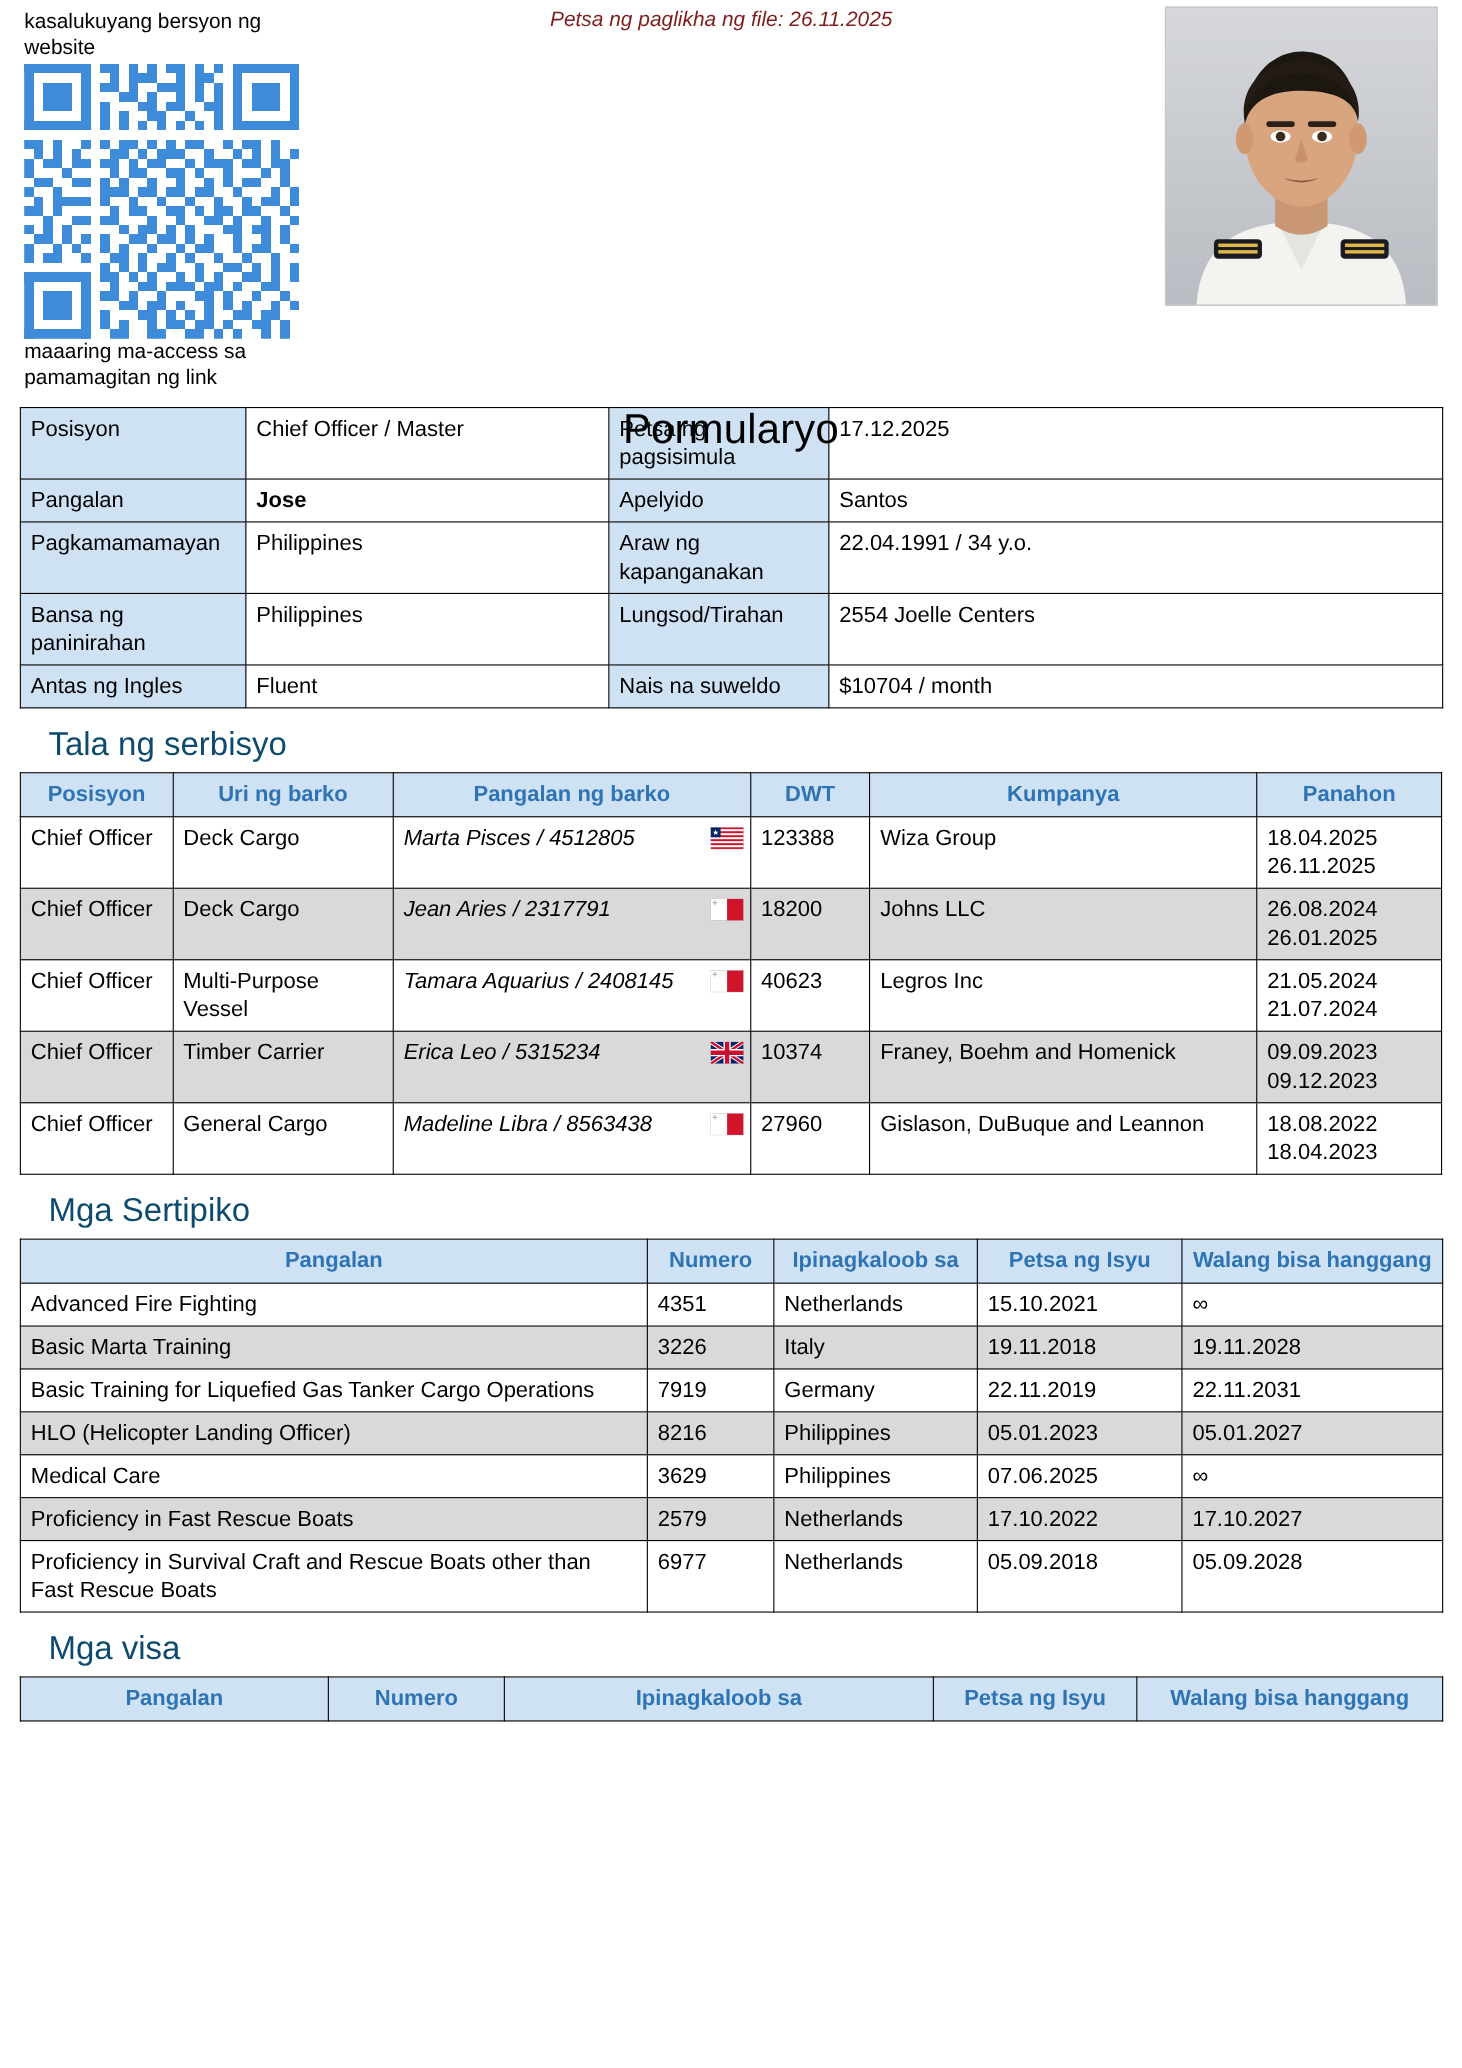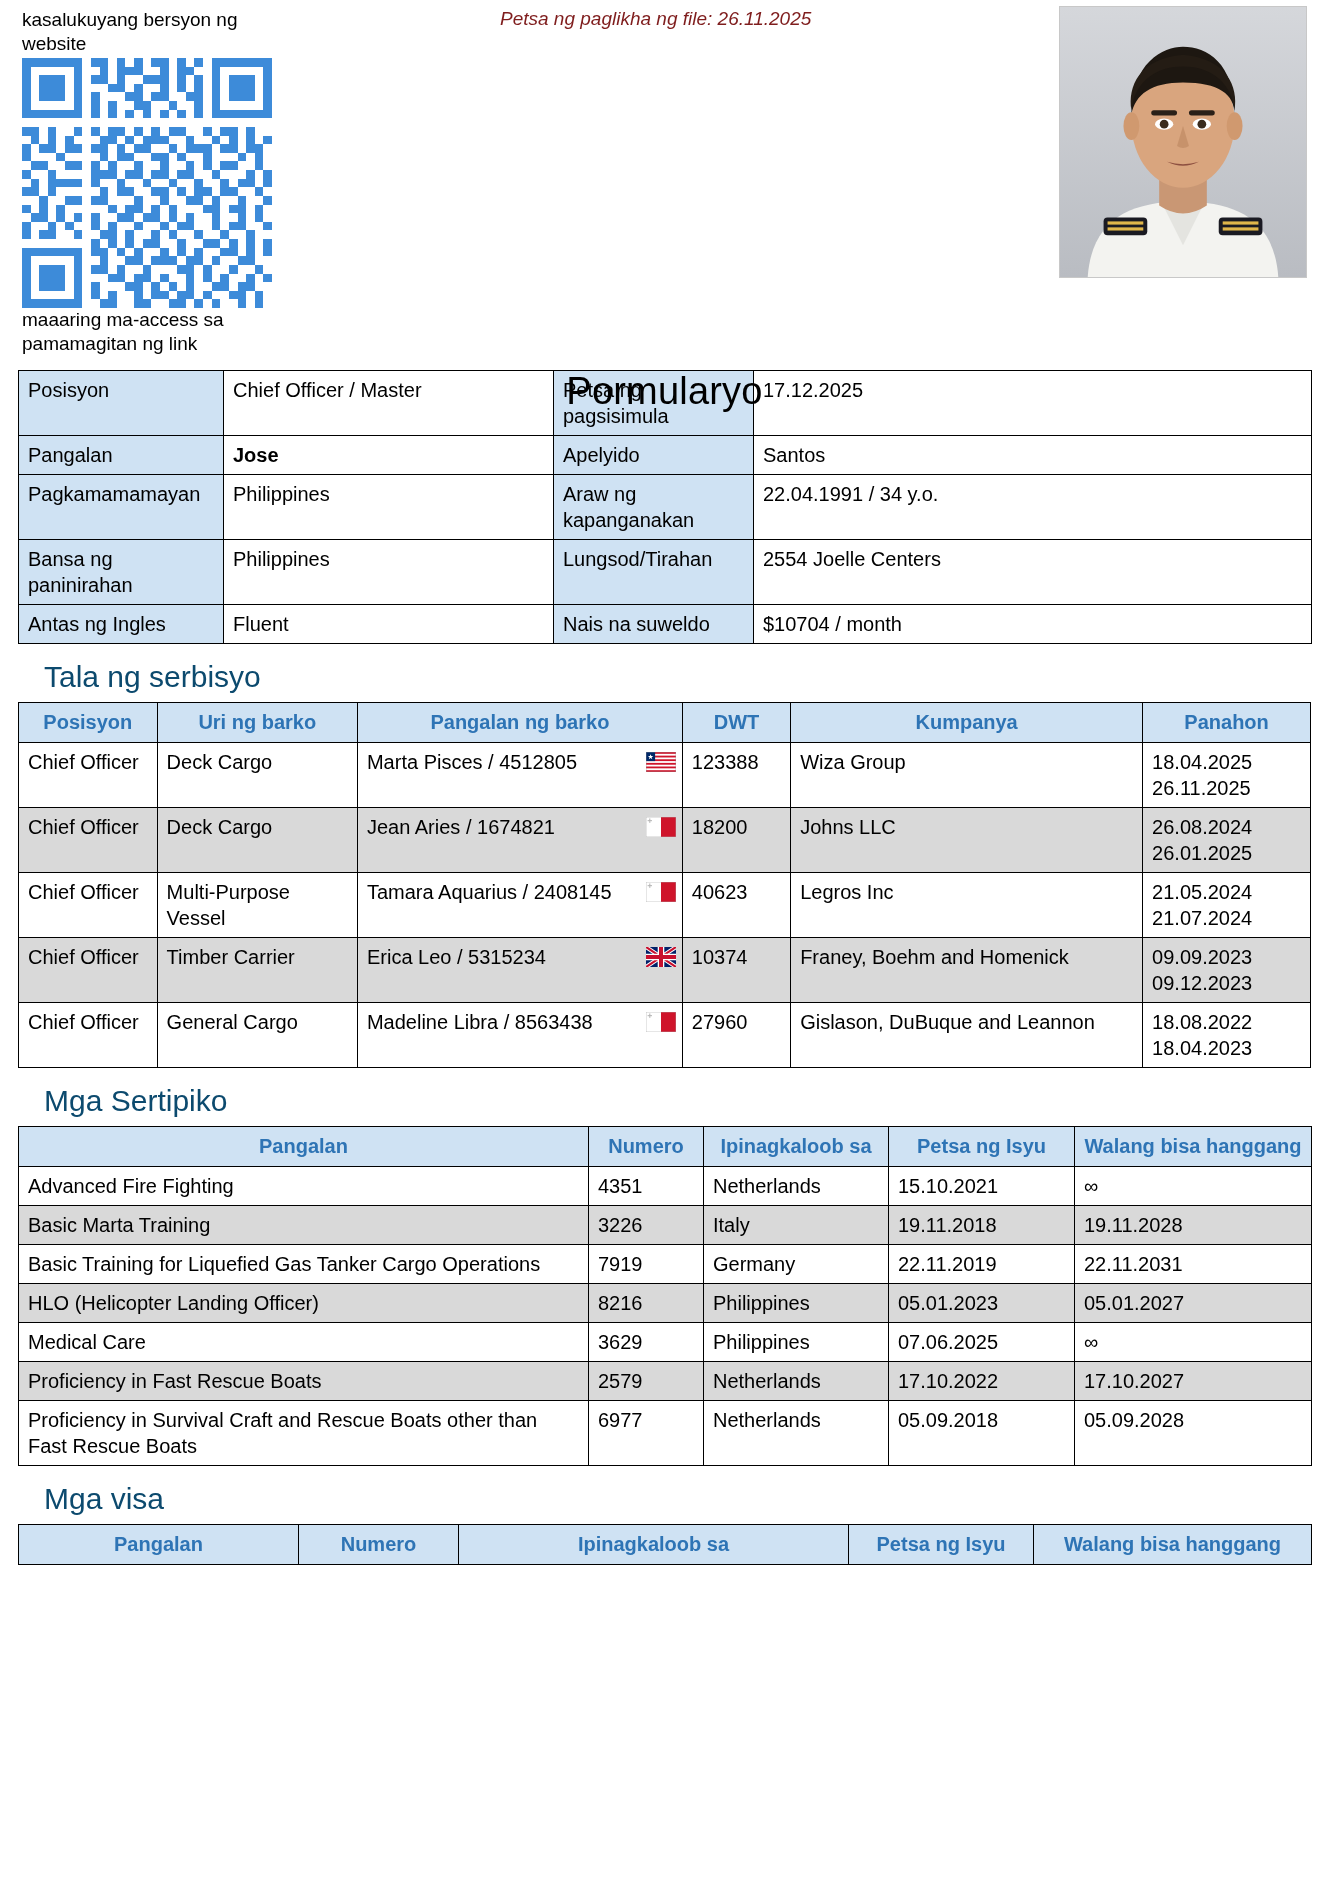--- a/index.html
+++ b/index.html
@@ -106,21 +106,21 @@
     font-weight: bold;
     text-align: center;
     font-size: 20px;
     line-height: 25px;
     padding: 7px 6px;
   }
   tbody tr.alt td { background: #d9d9d9; }
 
   
   #service-table td { font-size: 20px; }
-  .ship-cell { position: relative; padding-right: 46px; }
+  .ship-cell { position: relative; padding-right: 46px; font-style: italic; }
   .flag {
     position: absolute;
     right: 6px; top: 9px;
     width: 30px; height: 20px;
     display: inline-block;
   }
   .flag svg { display:block; width:100%; height:100%; }
   .dates span { display: block; }
 
   
@@ -519,21 +519,21 @@
         <td class="dates">
           <span>18.04.2025</span>
           <span>26.11.2025</span>
         </td>
       </tr>
 
       <tr class="alt">
         <td>Chief Officer</td>
         <td>Deck Cargo</td>
         <td class="ship-cell">
-          <span>Jean Aries / 1674821</span>
+          <span>Jean Aries / 2317791</span>
           <span class="flag">
             <svg viewBox="0 0 30 20">
               <rect width="15" height="20" fill="#fff"></rect>
               <rect x="15" width="15" height="20" fill="#cf142b"></rect>
               <g fill="#b8b8b8">
                 <rect x="1.6" y="3.1" width="4.4" height="1.1"></rect>
                 <rect x="3.25" y="1.45" width="1.1" height="4.4"></rect>
               </g>
               <rect x="0" y="0" width="30" height="20" fill="none" stroke="#aaa" stroke-width=".6"></rect>
             </svg>

